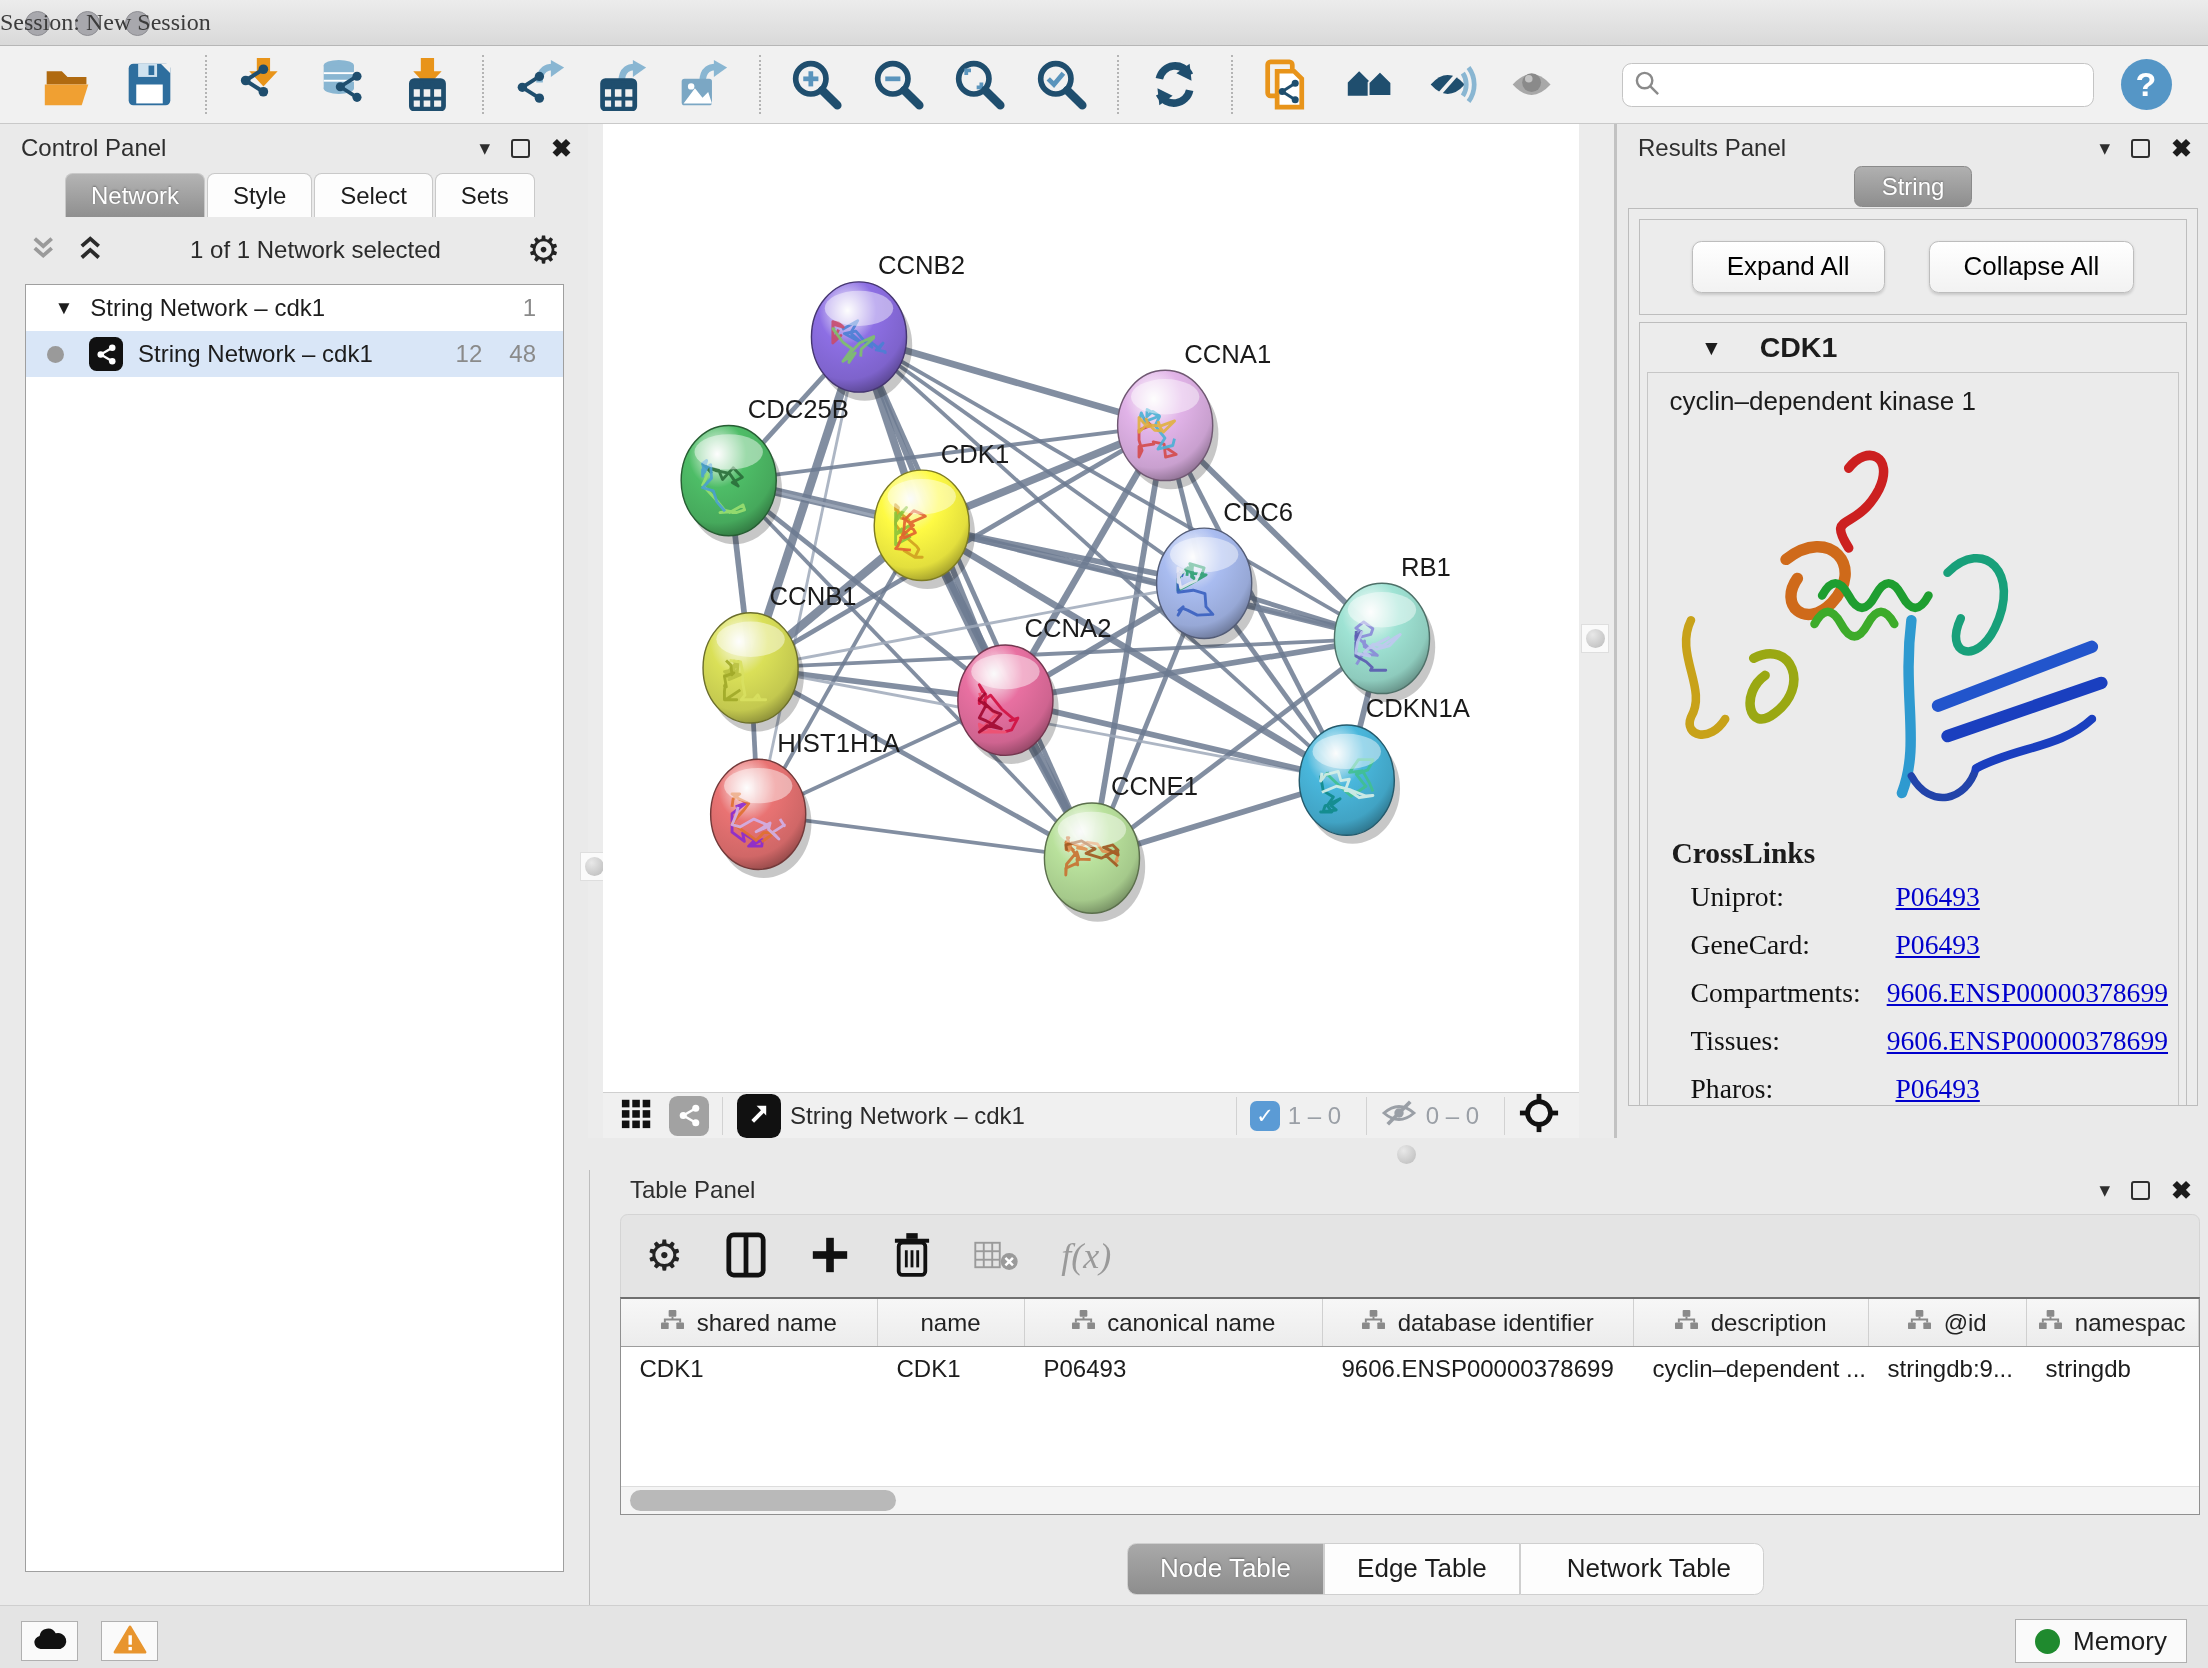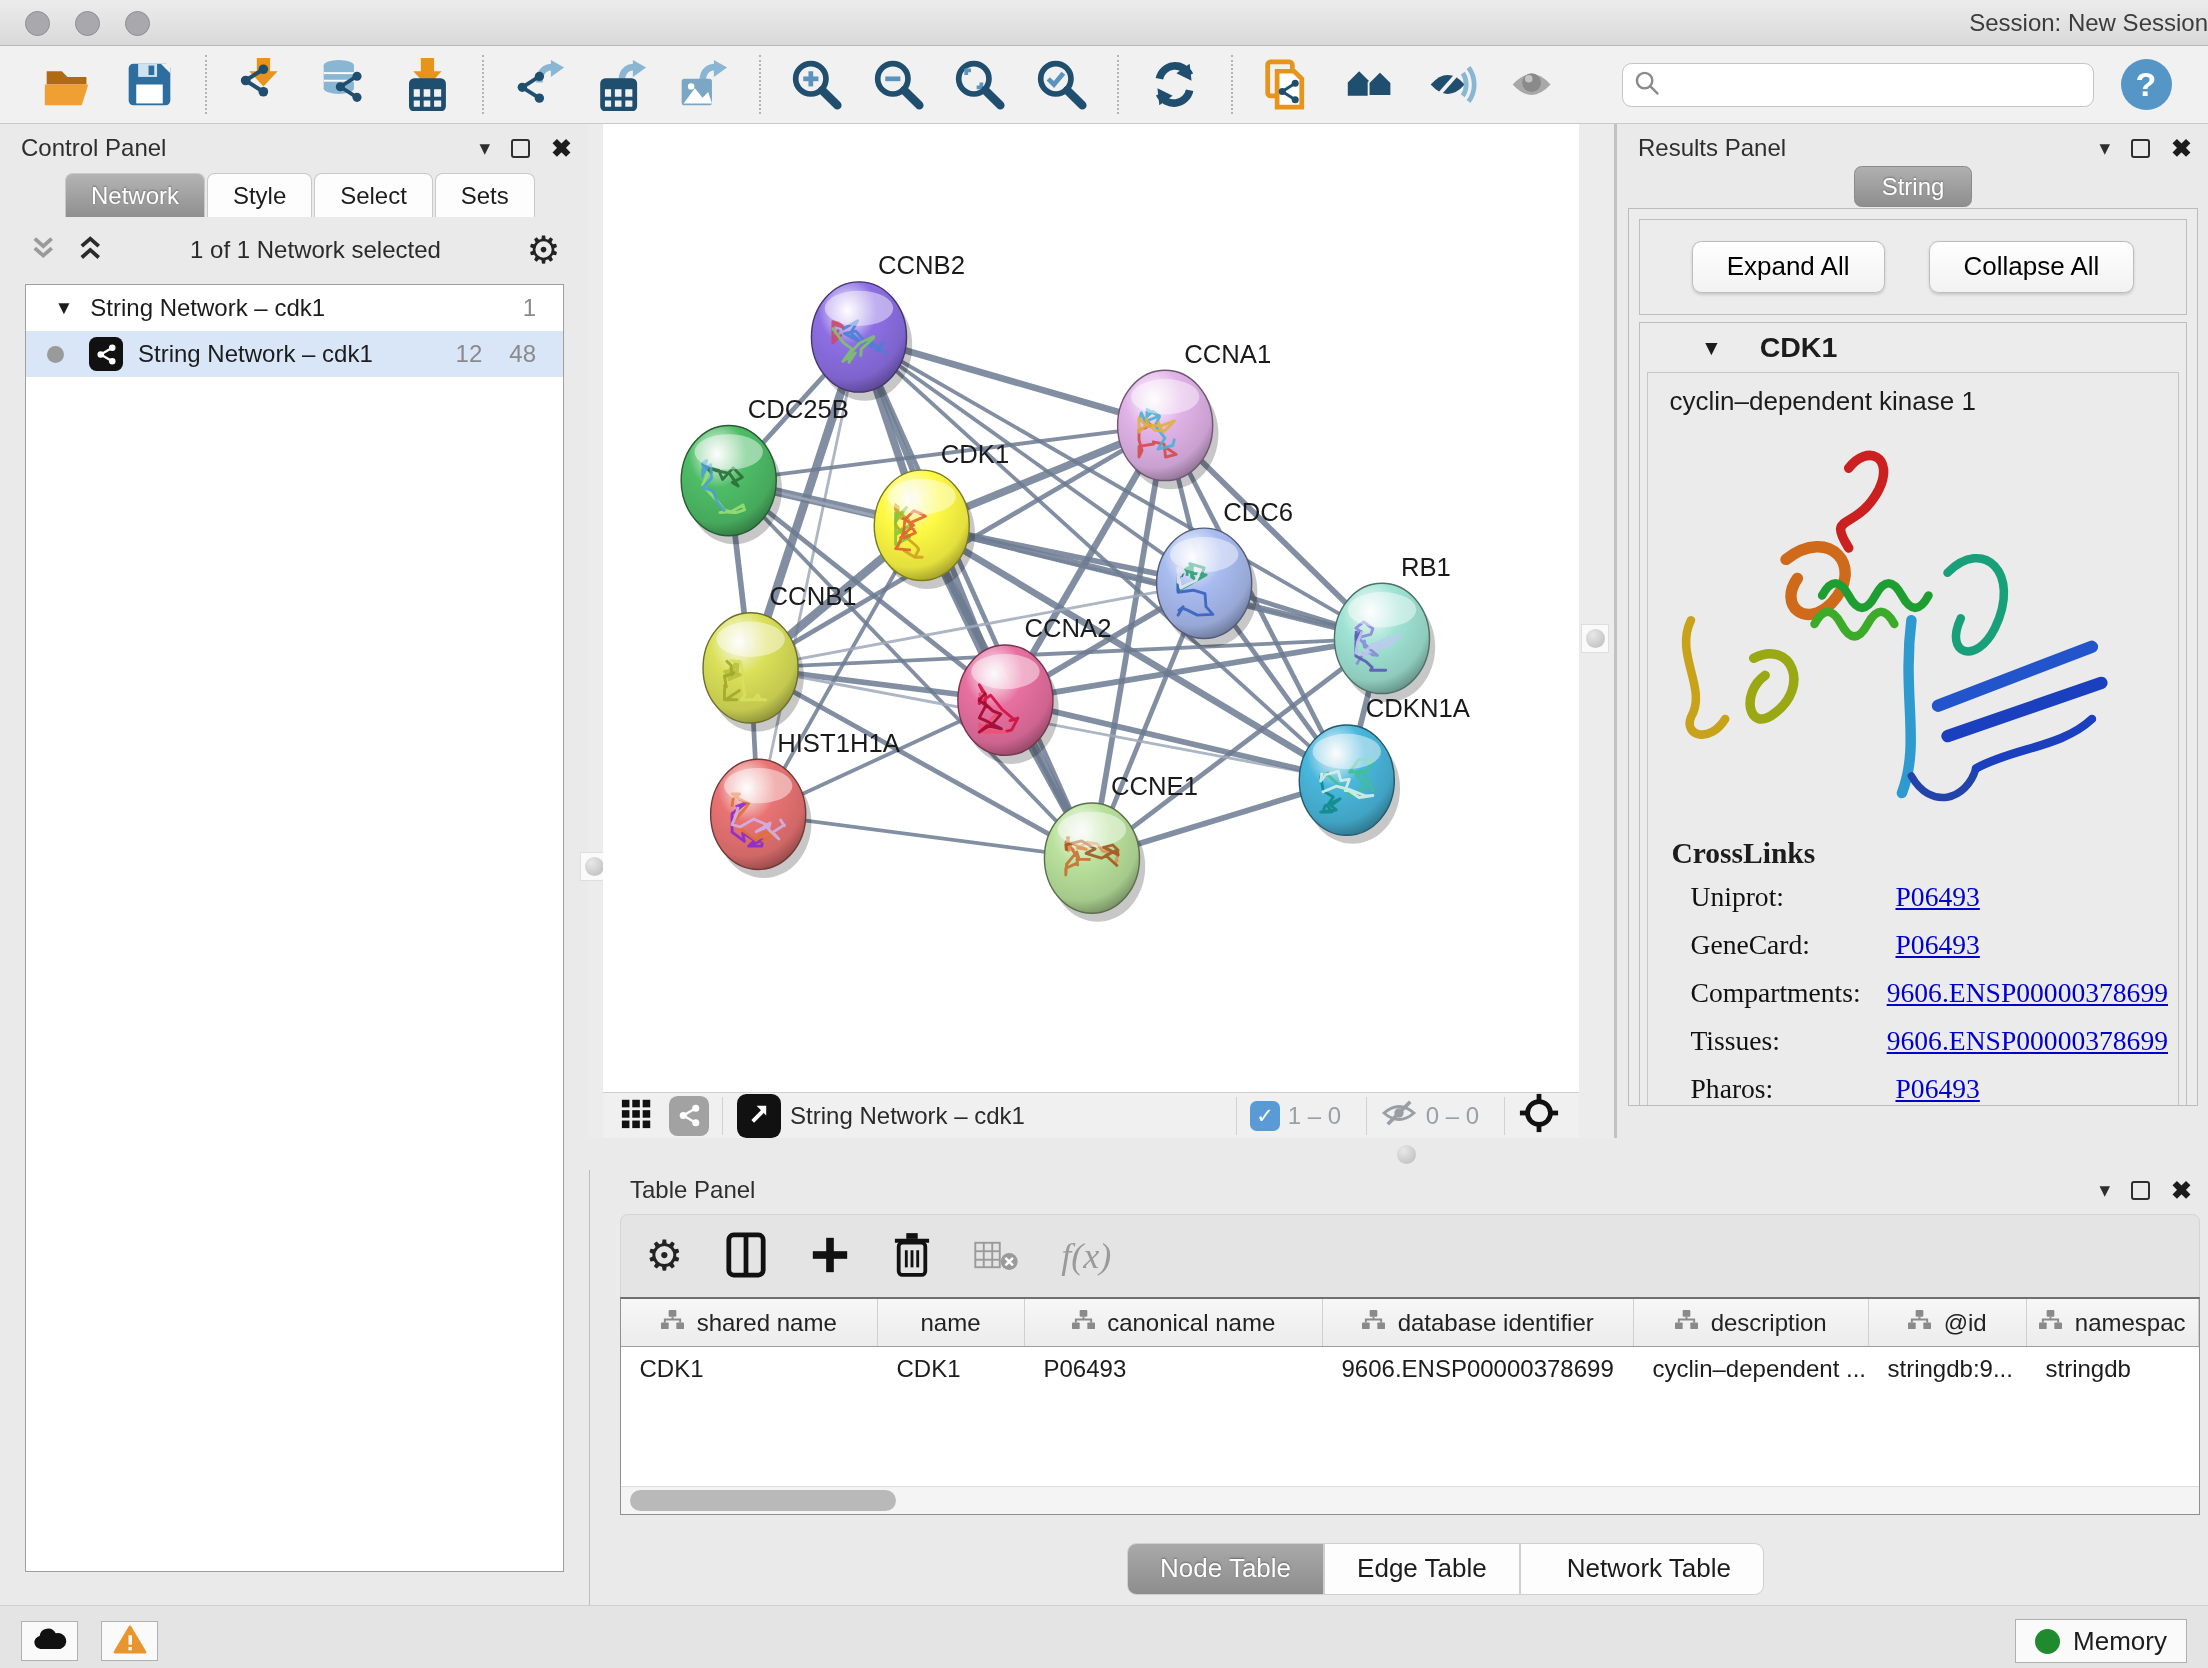--- a/index.html
+++ b/index.html
@@ -5,21 +5,21 @@
   * { margin:0; padding:0; box-sizing:border-box; }
   html,body { width:2208px; height:1668px; }
   body { font-family:"Liberation Sans", sans-serif; background:#e7e7e7; color:#1c1c1c; }
   .app { position:relative; width:2208px; height:1668px; overflow:hidden; background:#e7e7e7; }
 
   
   .titlebar { position:absolute; left:0; top:0; width:100%; height:46px;
     background:linear-gradient(#ececec,#d9d9d9); border-bottom:1px solid #b6b6b6; }
   .traffic { position:absolute; left:25px; top:11.4px; display:flex; gap:25px; }
   .tl { width:25px; height:25px; border-radius:50%; background:#a8a8ad; border:1px solid #8e8e93; }
-  .win-title { position:absolute; left:0; right:0; top:8.6px; text-align:right; font-size:24px; color:#3c3c3c; }
+  .win-title { position:absolute; left:0; right:0; top:8.6px; text-align:left; font-size:24px; color:#3c3c3c;font-family:Liberation Serif, serif; }
 
   
   .toolbar { position:absolute; left:0; top:46px; width:100%; height:78px; background:#f1f1f1;
     border-bottom:1px solid #c9c9c9; display:flex; align-items:center; padding:0 27px; }
   .tico { width:55px; height:55px; margin:0 13.3px; display:flex; align-items:center; justify-content:center; }
   .tsep { height:59px; border-left:2.9px dotted #b4b4b4; margin:0 15px; }
   .tspacer { flex:1; }
   .search-box { width:472px; height:44px; background:#fff; border:1px solid #c4c4c4; border-radius:9.5px;
     display:flex; align-items:center; padding:0 11.4px; margin-right:27px; }
   .search-box input { border:none; outline:none; flex:1; font-size:23px; margin-left:9.5px; background:transparent; }

